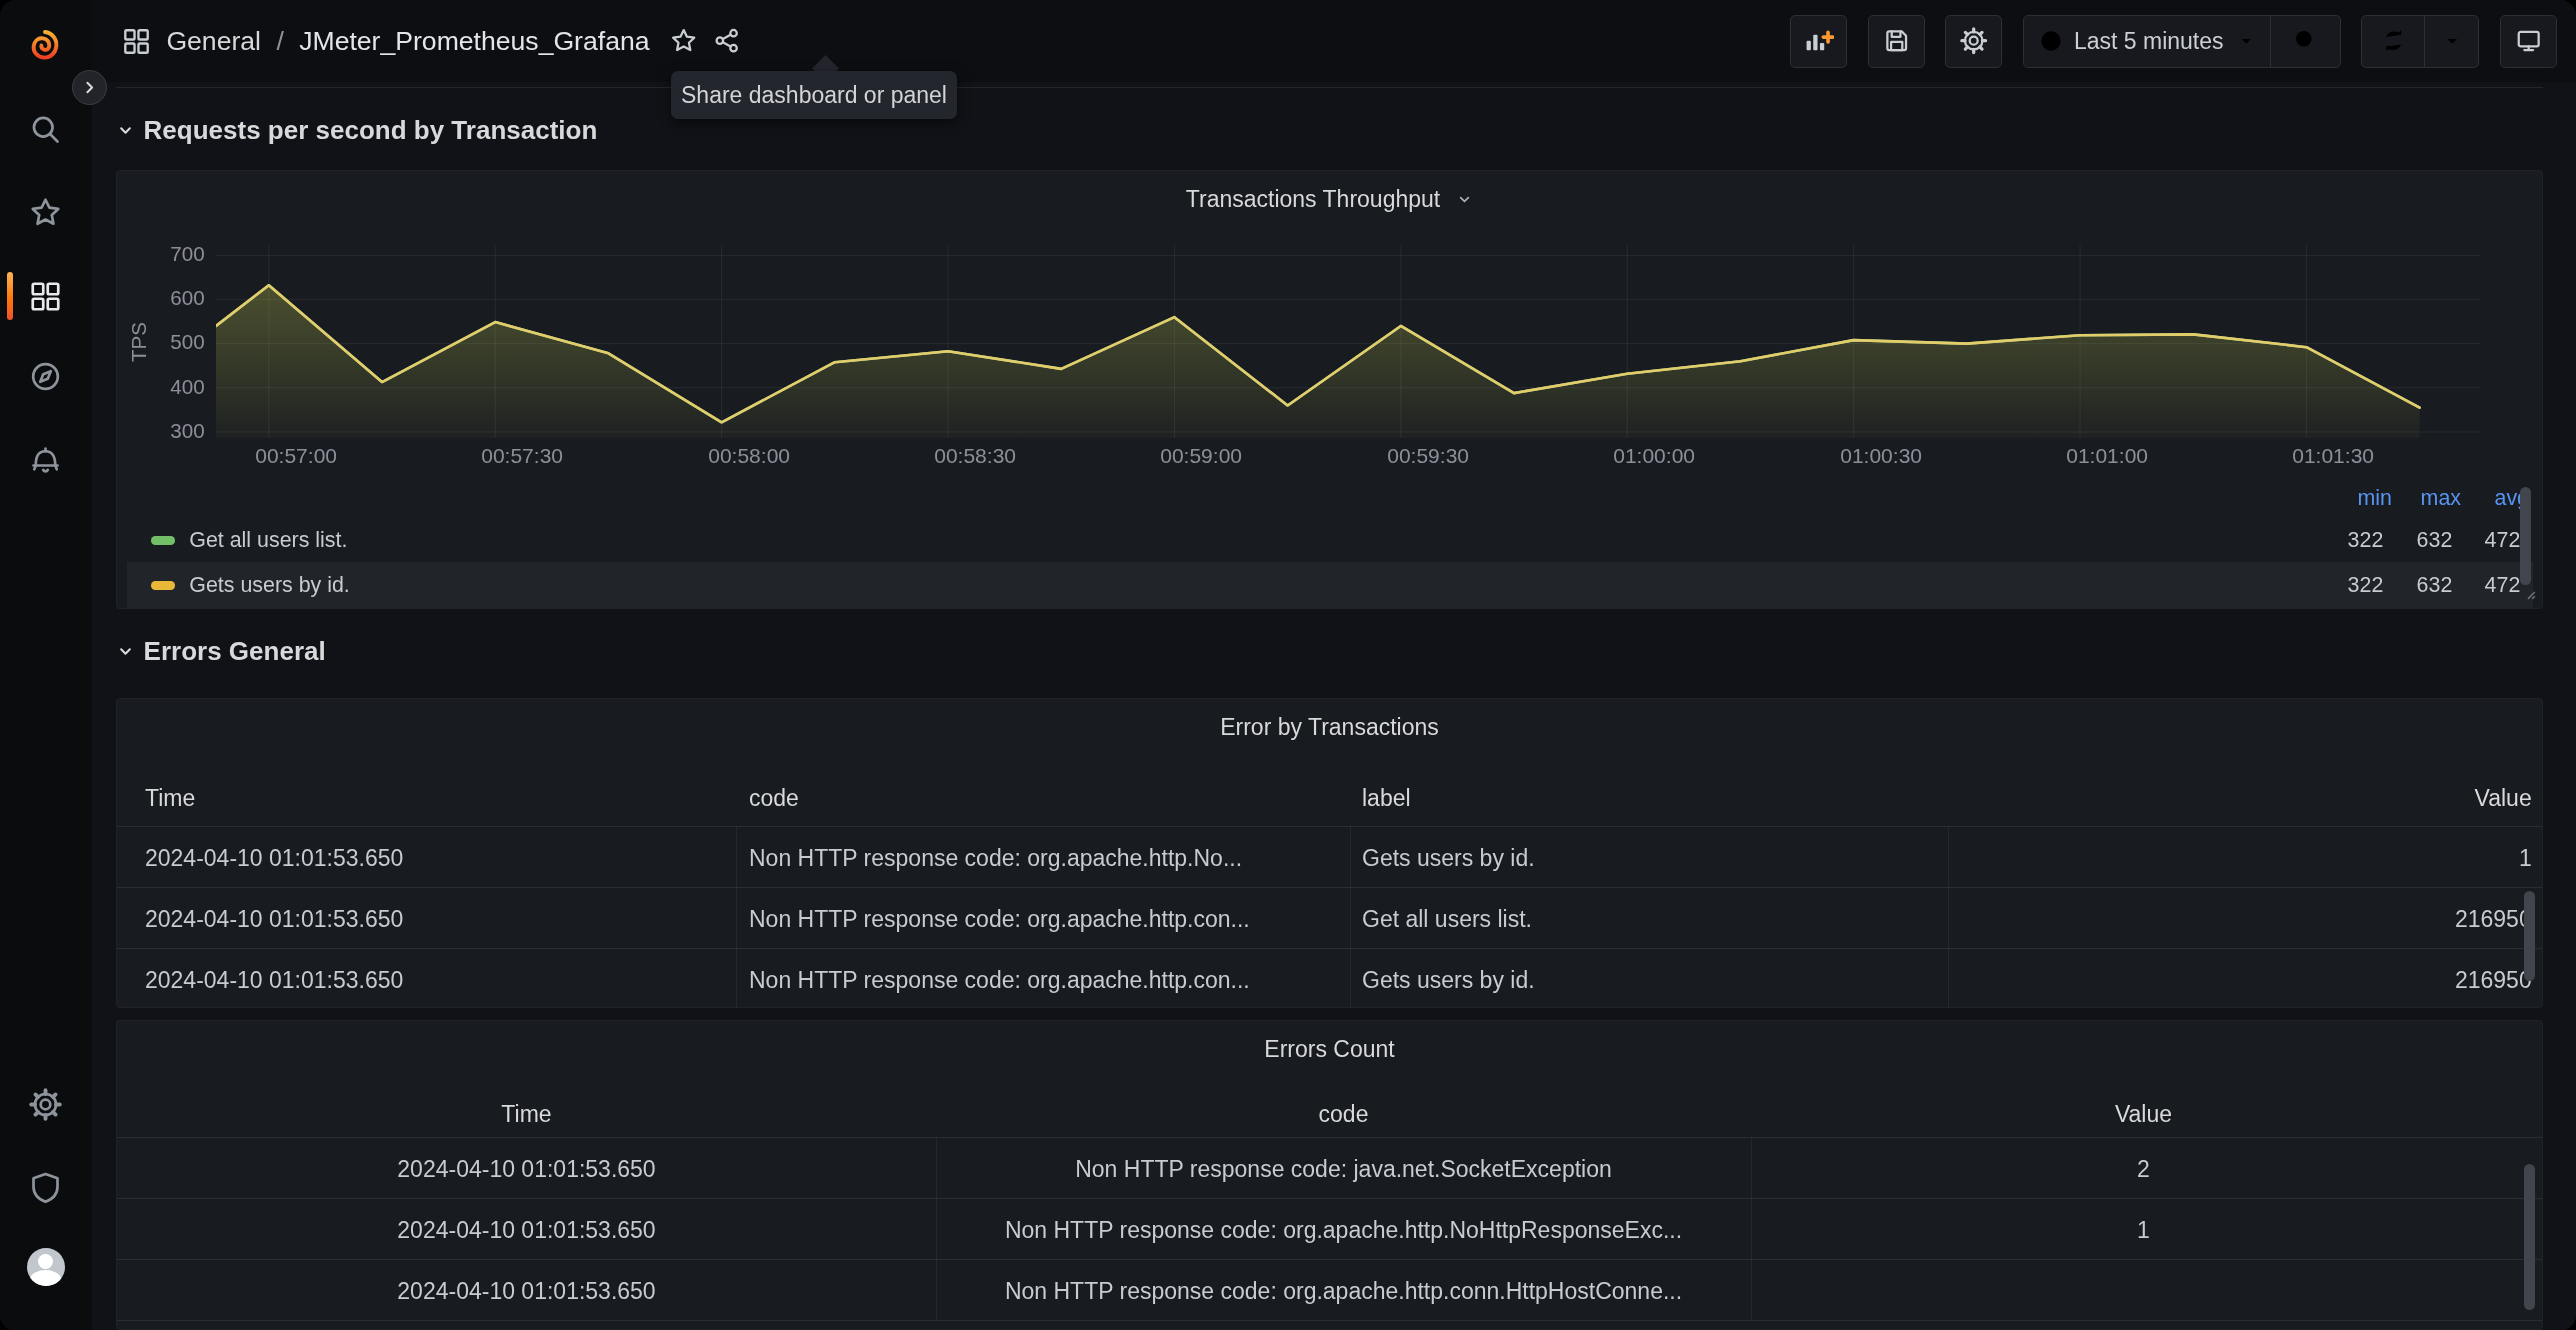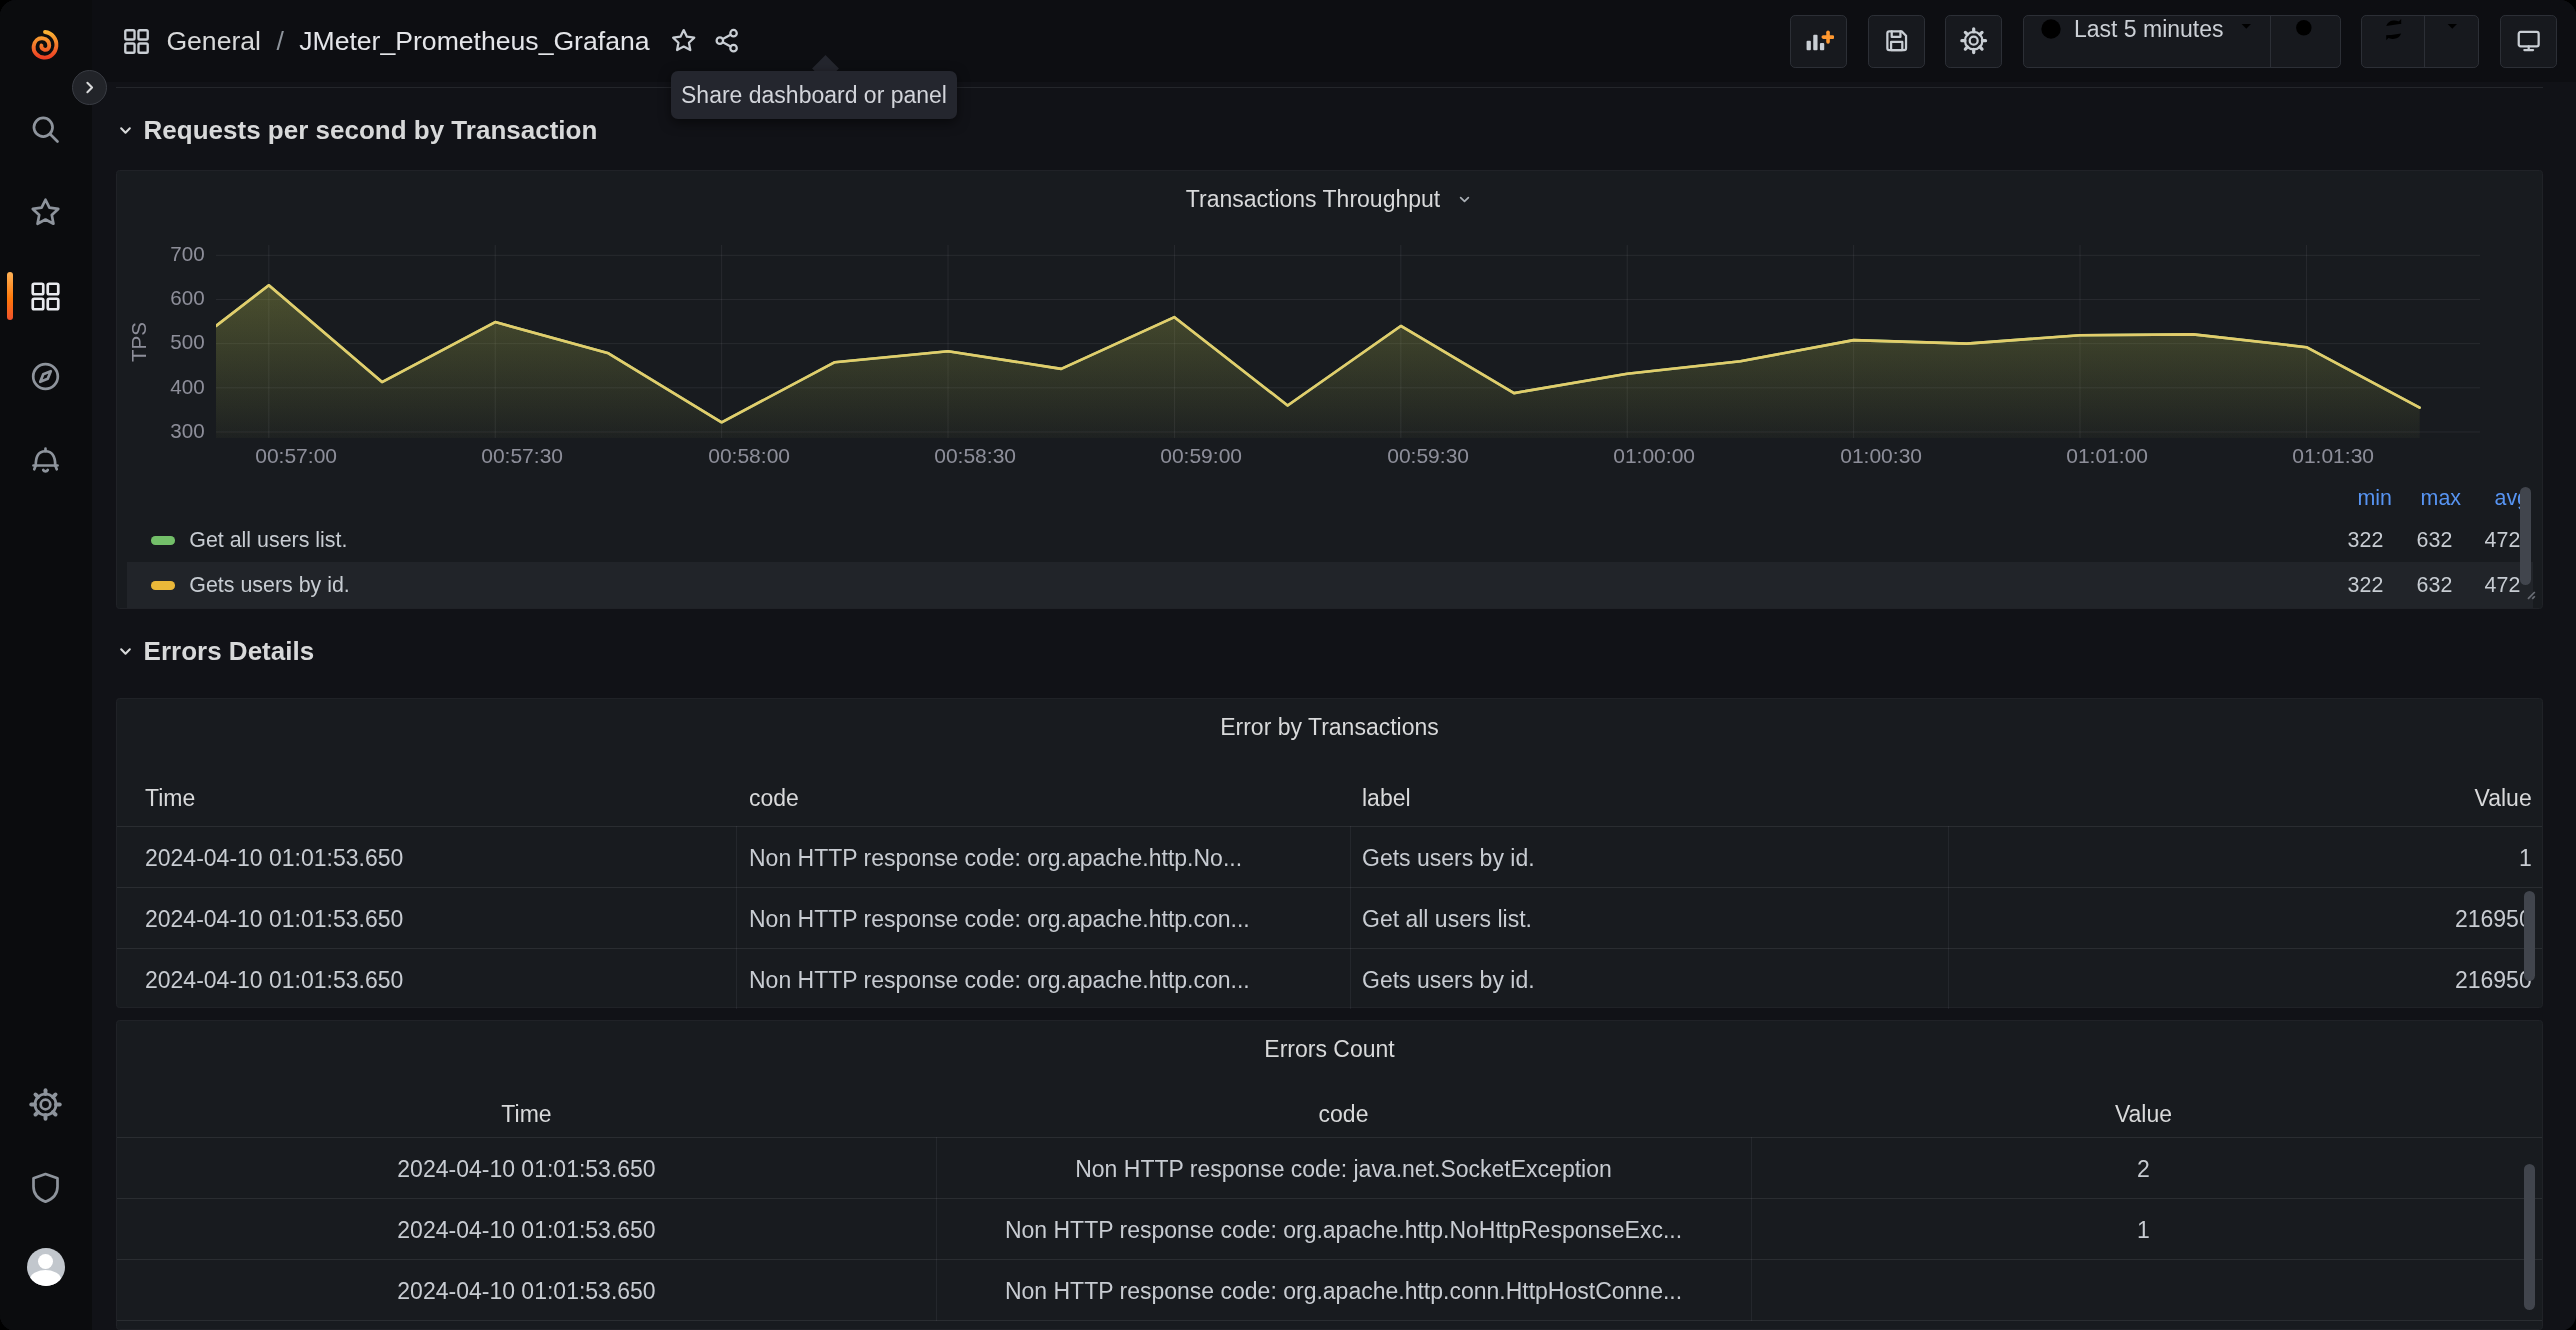--- a/index.html
+++ b/index.html
@@ -22,21 +22,21 @@
   .crumbs{position:absolute;left:30px;top:0;height:82px;display:flex;align-items:center;gap:15.4px;}
   .crumbs .txt{font-size:26.6px;color:#d8d9da;white-space:nowrap;cursor:pointer;}
   .crumbs .sep{font-size:26.6px;color:#8e949c;}
   .icon-btn{display:flex;align-items:center;justify-content:center;cursor:pointer;}
   .crumbs svg,.tool svg{stroke:#c9ced4;fill:none;stroke-width:1.8;stroke-linecap:round;stroke-linejoin:round;}
   .toolbar{position:absolute;right:19px;top:14.6px;height:53px;display:flex;align-items:center;}
   .tool{background:#17191e;border:0.9px solid #2c2f36;border-radius:5.1px;height:51px;display:flex;align-items:center;justify-content:center;cursor:pointer;}
   .sq{width:55px;}
   .tb-gap{width:20.6px;}
   .grp{display:flex;align-items:stretch;background:#17191e;border:0.9px solid #2c2f36;border-radius:5.1px;height:51px;}
-  .grp .seg{display:flex;justify-content:center;cursor:pointer;}
+  .grp .seg{display:flex;align-items:center;justify-content:center;cursor:pointer;}
   .grp .seg + .seg{border-left:0.9px solid #2c2f36;}
   .time-txt{font-size:23px;color:#ccd0d6;margin:0 12px 0 10.3px;white-space:nowrap;}
   
   .tooltip{position:absolute;left:671px;top:71px;width:286px;height:48px;background:#24262e;border-radius:6.9px;
     display:flex;align-items:center;justify-content:center;font-size:23px;color:#d2d4da;z-index:20;box-shadow:0 3.4px 12px rgba(0,0,0,.5);}
   .tooltip-arrow{position:absolute;left:816px;top:59px;width:19px;height:19px;background:#24262e;transform:rotate(45deg);z-index:19;}
   
   .content{position:absolute;left:92px;top:82px;right:0;bottom:0;}
   .top-divider{position:absolute;left:24px;top:5.1px;width:2427px;height:0.9px;background:#24262b;}
   .section{position:absolute;left:24px;height:38px;display:flex;align-items:center;gap:8.6px;cursor:pointer;}
@@ -363,21 +363,21 @@
             <line x1="15" y1="7" x2="7" y2="15"></line>
             <line x1="15" y1="12" x2="12" y2="15"></line>
           </svg>
       </div>
     </div>
 
     <div class="section" style="top:550px">
       <svg width="19" height="19" viewBox="0 0 22 22">
         <polyline points="6,8.5 11,13.5 16,8.5"></polyline>
       </svg>
-      <span class="stitle">Errors Details</span>
+      <span class="stitle">Errors General</span>
     </div>
 
     <div class="panel" style="top:616px;height:310px">
       <div class="panel-title-row">
         <span class="panel-title">Error by Transactions</span>
       </div>
       <div class="t-row t-head" style="top:70px;height:57px">
         <span class="t-cell" style="left:28px">Time</span>
         <span class="t-cell" style="left:632px">code</span>
         <span class="t-cell" style="left:1245px">label</span>

